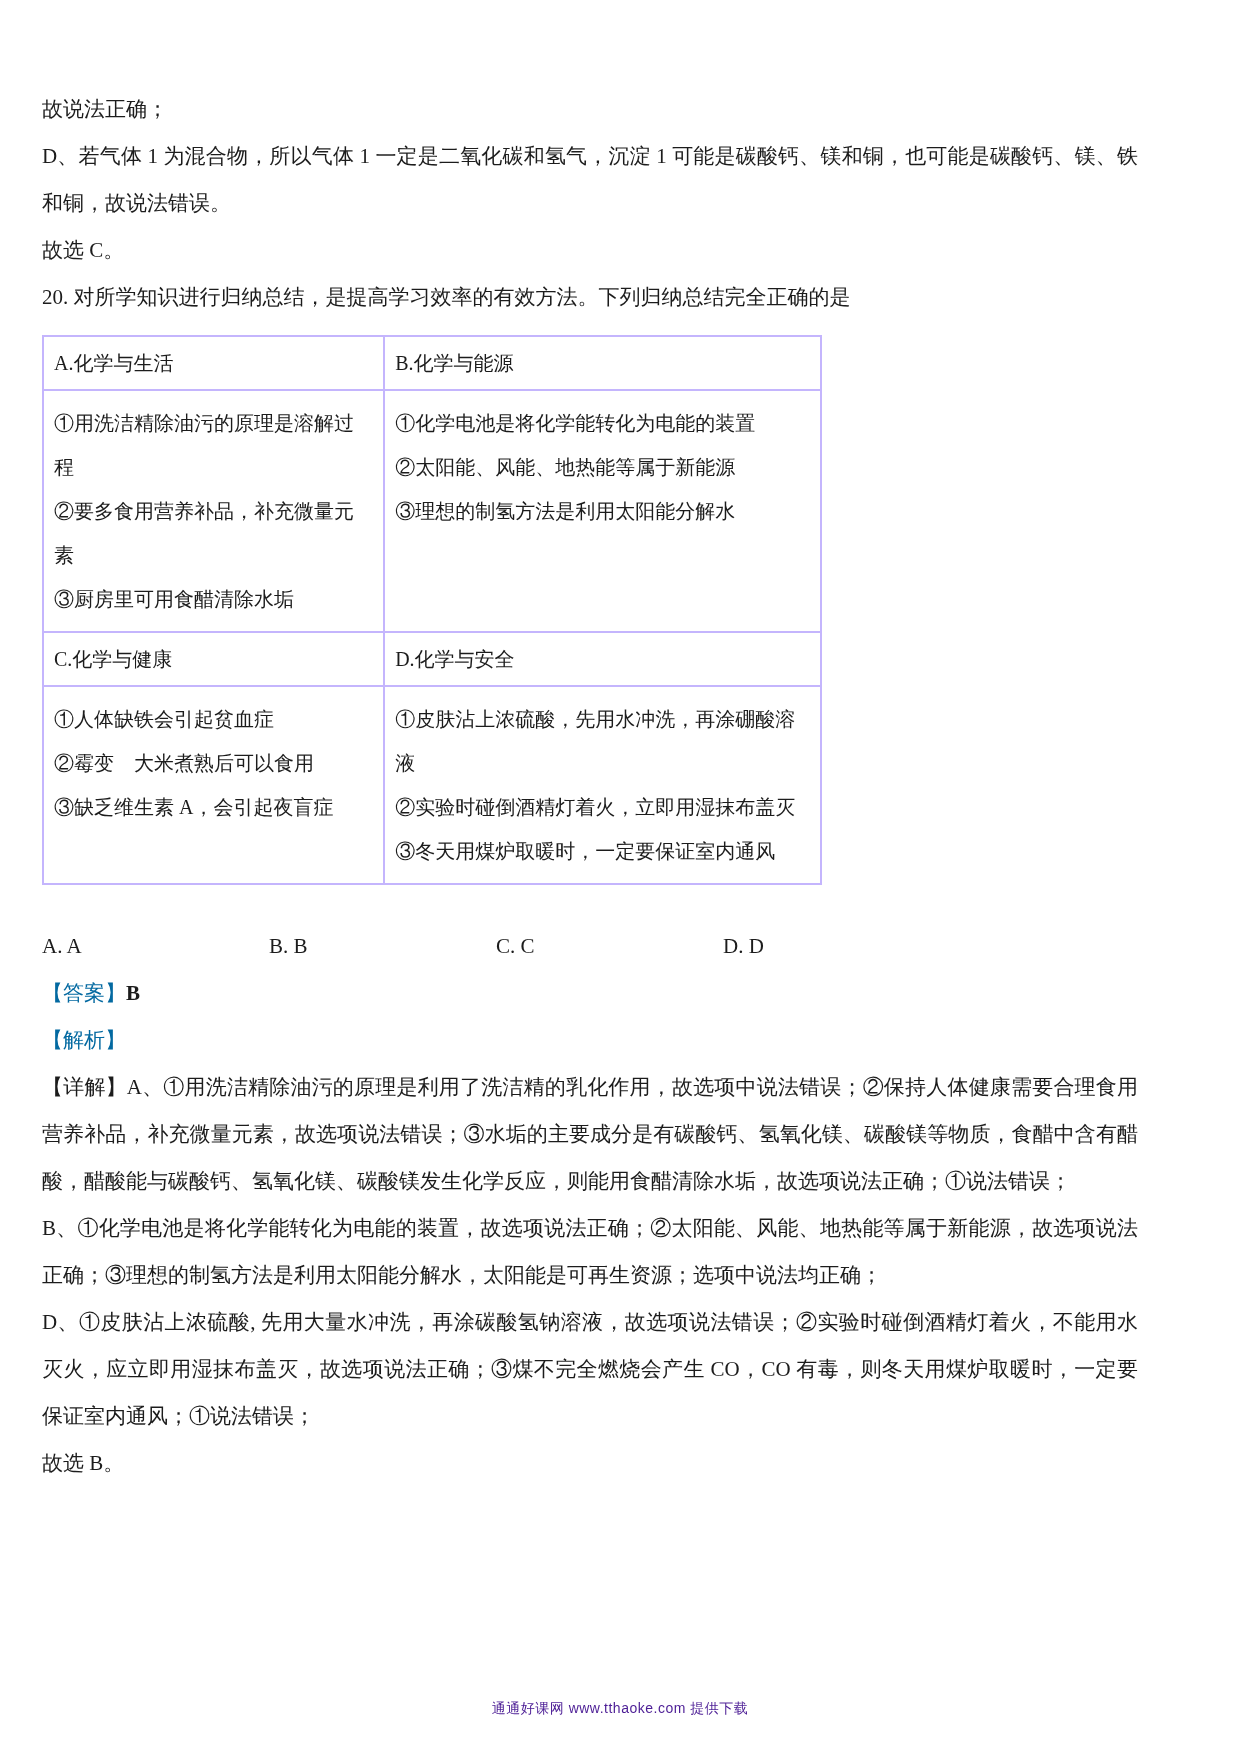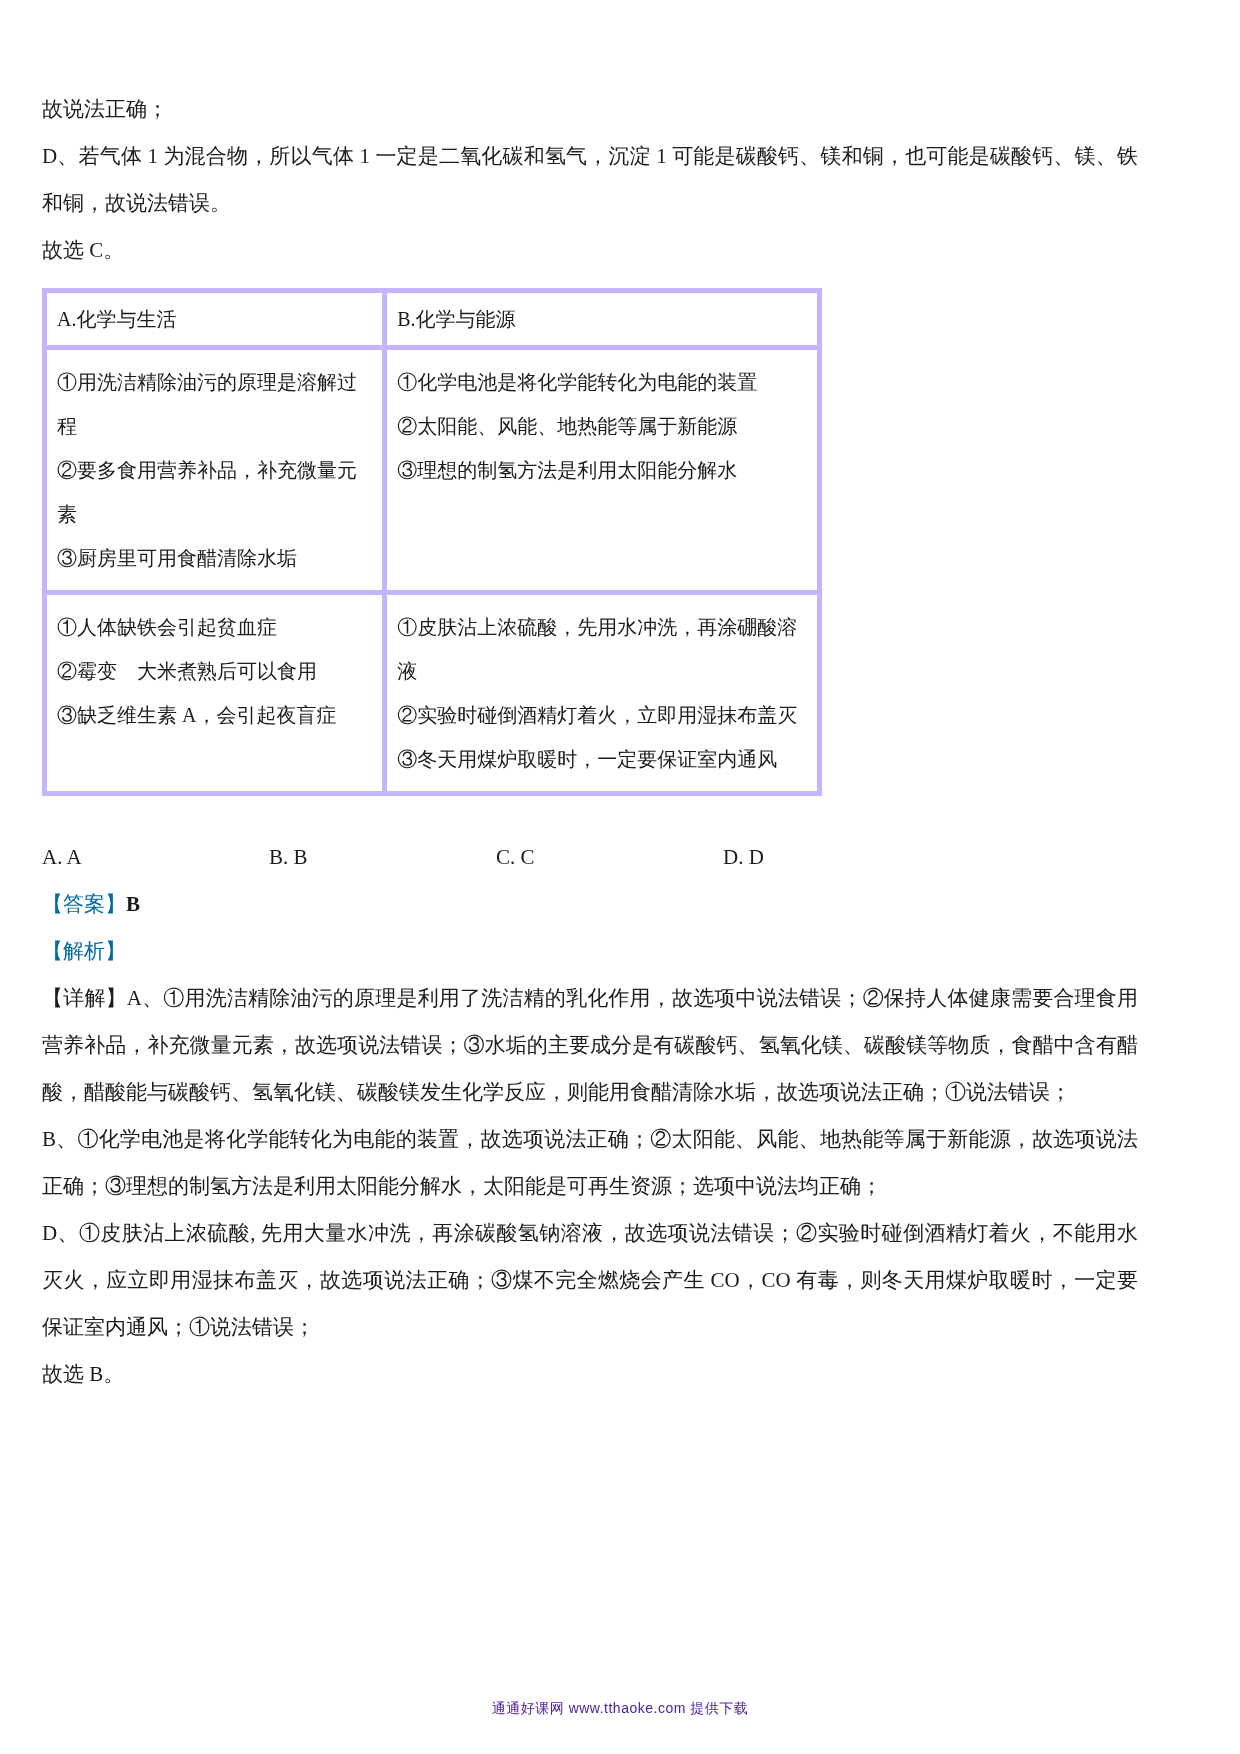--- a/index.html
+++ b/index.html
@@ -29,21 +29,21 @@
   .qtable-wrap {
     margin-top: 14px;
   }
   table.qtable {
     border-collapse: collapse;
     width: 780px;
     border: 2px solid #000;
     table-layout: fixed;
   }
   table.qtable td {
-    border: 5px solid #c4b5fd;
+    border: 2px solid #c4b5fd;
     vertical-align: top;
     padding: 10px 10px;
     font-size: 20px;
   }
   table.qtable td.col1 { width: 43.5%; }
   table.qtable td.col2 { width: 56.5%; }
   td.th {
     height: 32px;
     line-height: 32px;
   }
@@ -78,39 +78,44 @@
   }
 </style>
 </head>
 <body>
 
 <div class="page">
 
   <p class="para">故说法正确；</p>
   <p class="para">D、若气体 1 为混合物，所以气体 1 一定是二氧化碳和氢气，沉淀 1 可能是碳酸钙、镁和铜，也可能是碳酸钙、镁、铁和铜，故说法错误。</p>
   <p class="para">故选 C。</p>
+  <p class="para">20. 对所学知识进行归纳总结，是提高学习效率的有效方法。下列归纳总结完全正确的是</p>
 
   <div class="qtable-wrap">
     <table class="qtable">
       <tbody>
           <tr>
         <td class="th col1">A.化学与生活</td>
         <td class="th col2">B.化学与能源</td>
       </tr>
       <tr>
         <td class="col1">
           <div class="cell-line">①用洗洁精除油污的原理是溶解过程</div>
           <div class="cell-line">②要多食用营养补品，补充微量元素</div>
           <div class="cell-line">③厨房里可用食醋清除水垢</div>
         </td>
         <td class="col2">
           <div class="cell-line">①化学电池是将化学能转化为电能的装置</div>
           <div class="cell-line">②太阳能、风能、地热能等属于新能源</div>
           <div class="cell-line">③理想的制氢方法是利用太阳能分解水</div>
         </td>
+      </tr>
+      <tr>
+        <td class="th col1">C.化学与健康</td>
+        <td class="th col2">D.化学与安全</td>
       </tr>
       <tr>
         <td class="col1">
           <div class="cell-line">①人体缺铁会引起贫血症</div>
           <div class="cell-line">②霉变　大米煮熟后可以食用</div>
           <div class="cell-line">③缺乏维生素 A，会引起夜盲症</div>
         </td>
         <td class="col2">
           <div class="cell-line">①皮肤沾上浓硫酸，先用水冲洗，再涂硼酸溶液</div>
           <div class="cell-line">②实验时碰倒酒精灯着火，立即用湿抹布盖灭</div>

